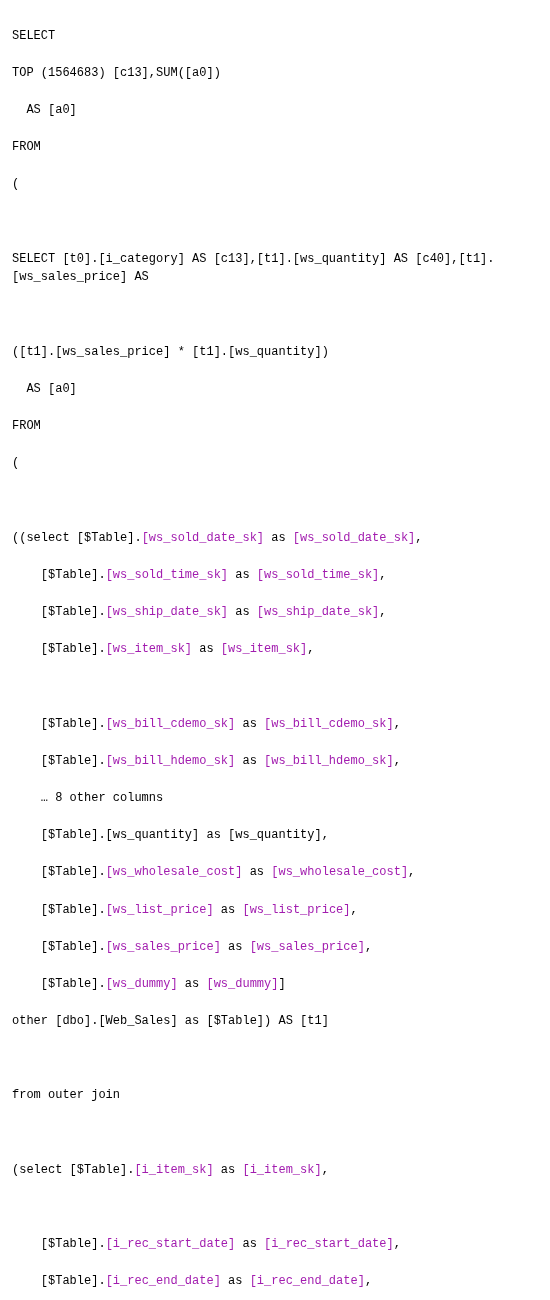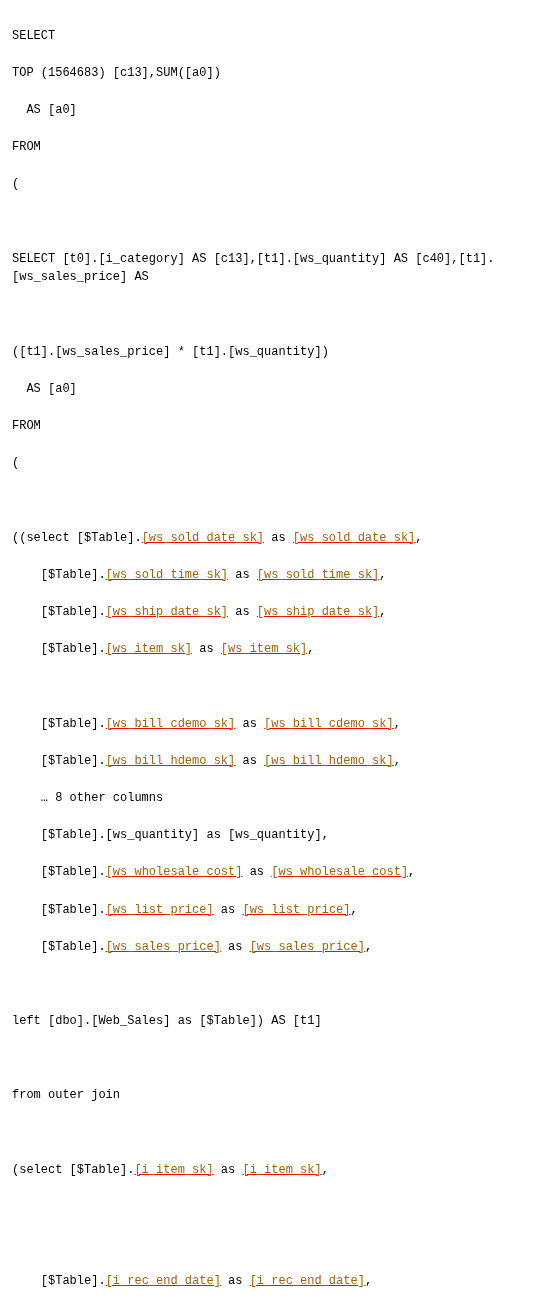--- a/index.html
+++ b/index.html
@@ -11,23 +11,22 @@
       width: 550px;
       min-height: 1300px;
     }
     .code-block {
       padding: 8px 12px;
       line-height: 1.55;
       white-space: pre-wrap;
       word-break: break-word;
     }
     .underline-red {
-      text-decoration: underline;
       text-decoration-color: red;
-      color: #a16207;
+      color: #a21caf;
     }
   </style>
 </head>
 <body>
 
 <div class="code-block">
 <span>SELECT</span><br>
 <span>TOP (1564683) [c13],SUM([a0])</span><br>
 <span>&nbsp;&nbsp;AS [a0]</span><br>
 <span>FROM</span><br>
@@ -45,28 +44,28 @@
 <span>&nbsp;&nbsp;&nbsp;&nbsp;[$Table].<span class="underline-red">[ws_ship_date_sk]</span> as <span class="underline-red">[ws_ship_date_sk]</span>,</span><br>
 <span>&nbsp;&nbsp;&nbsp;&nbsp;[$Table].<span class="underline-red">[ws_item_sk]</span> as <span class="underline-red">[ws_item_sk]</span>,</span><br>
 <br>
 <span>&nbsp;&nbsp;&nbsp;&nbsp;[$Table].<span class="underline-red">[ws_bill_cdemo_sk]</span> as <span class="underline-red">[ws_bill_cdemo_sk]</span>,</span><br>
 <span>&nbsp;&nbsp;&nbsp;&nbsp;[$Table].<span class="underline-red">[ws_bill_hdemo_sk]</span> as <span class="underline-red">[ws_bill_hdemo_sk]</span>,</span><br>
 <span>&nbsp;&nbsp;&nbsp;&nbsp;… 8 other columns</span><br>
 <span>&nbsp;&nbsp;&nbsp;&nbsp;[$Table].[ws_quantity] as [ws_quantity],</span><br>
 <span>&nbsp;&nbsp;&nbsp;&nbsp;[$Table].<span class="underline-red">[ws_wholesale_cost]</span> as <span class="underline-red">[ws_wholesale_cost]</span>,</span><br>
 <span>&nbsp;&nbsp;&nbsp;&nbsp;[$Table].<span class="underline-red">[ws_list_price]</span> as <span class="underline-red">[ws_list_price]</span>,</span><br>
 <span>&nbsp;&nbsp;&nbsp;&nbsp;[$Table].<span class="underline-red">[ws_sales_price]</span> as <span class="underline-red">[ws_sales_price]</span>,</span><br>
-<br>
-<span>left [dbo].[Web_Sales] as [$Table]) AS [t1]</span><br>
+<span>&nbsp;&nbsp;&nbsp;&nbsp;[$Table].<span class="underline-red">[ws_dummy]</span> as <span class="underline-red">[ws_dummy]</span>]</span><br>
+<span>other [dbo].[Web_Sales] as [$Table]) AS [t1]</span><br>
 <br>
 <span>from outer join</span><br>
 <br>
 <span>(select [$Table].<span class="underline-red">[i_item_sk]</span> as <span class="underline-red">[i_item_sk]</span>,</span><br>
 <br>
-<br>
+<span>&nbsp;&nbsp;&nbsp;&nbsp;[$Table].<span class="underline-red">[i_rec_start_date]</span> as <span class="underline-red">[i_rec_start_date]</span>,</span><br>
 <span>&nbsp;&nbsp;&nbsp;&nbsp;[$Table].<span class="underline-red">[i_rec_end_date]</span> as <span class="underline-red">[i_rec_end_date]</span>,</span><br>
 <br>
 <br>
 <br>
 <br>
 <br>
 <br>
 <br>
 <br>
 <br>

